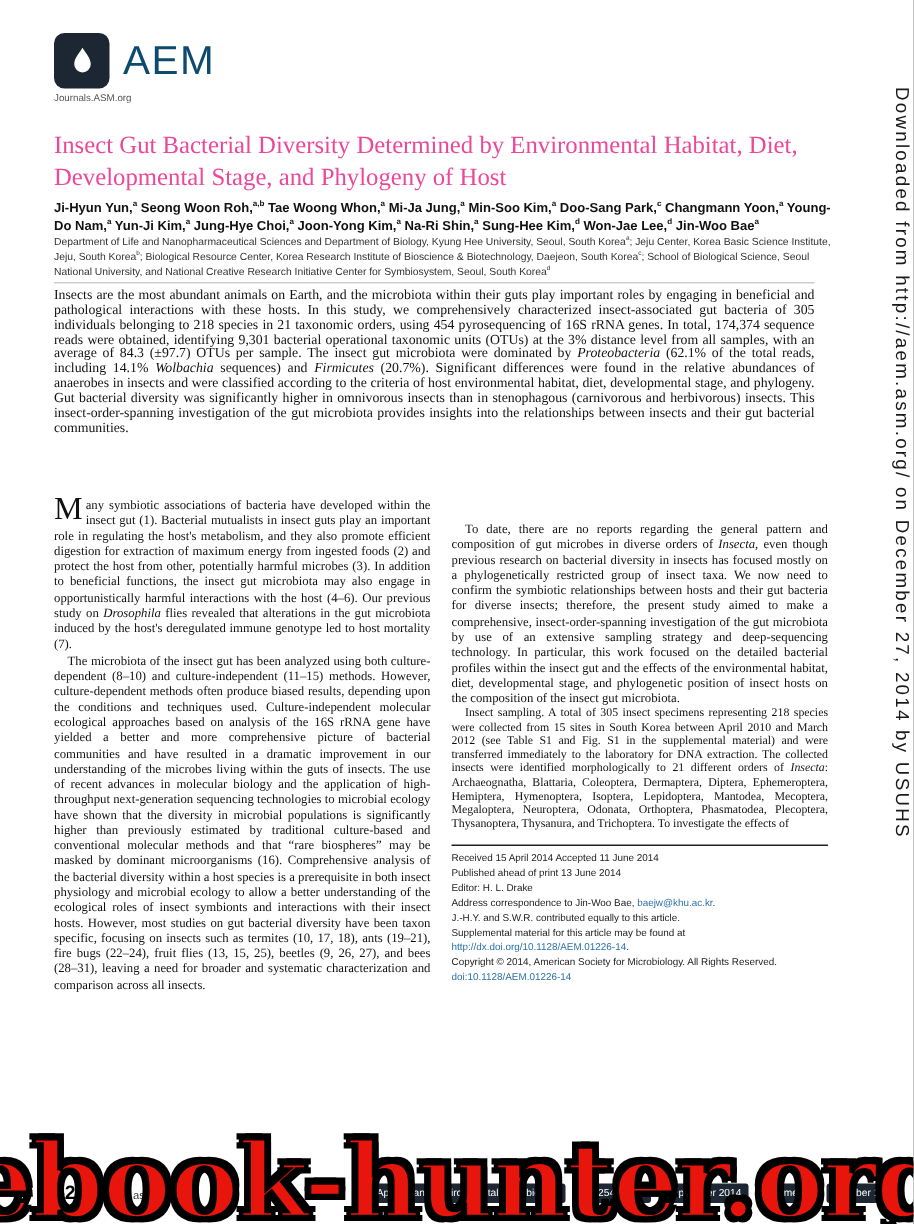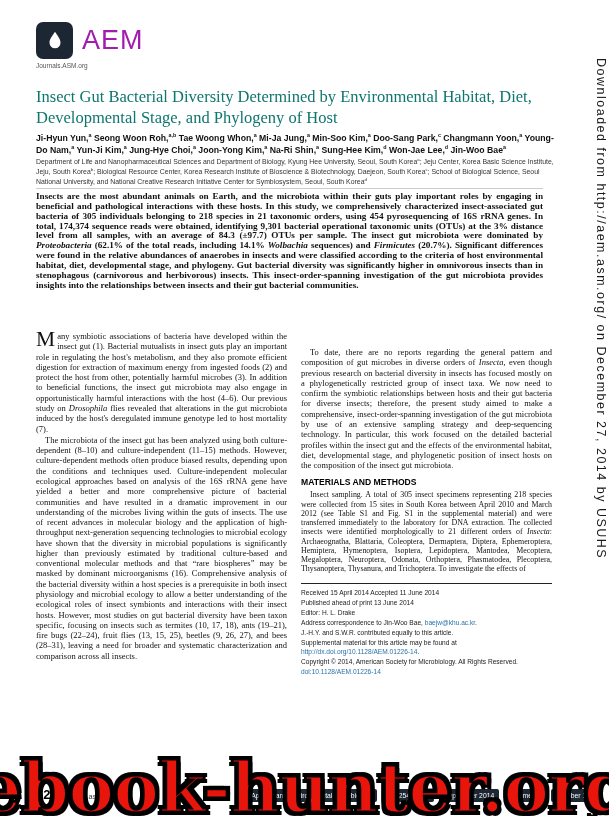--- a/index.html
+++ b/index.html
@@ -7,28 +7,28 @@
 .page{position:relative;width:609px;height:816px;margin:0 auto;background:#fff;overflow:hidden;font-family:"Liberation Serif",serif;color:#111}
 sup{font-size:62%;line-height:0;vertical-align:super}
 .sg-b{font-weight:normal}
 .sg-i{font-style:italic}
 .sg-link{color:var(--link_blue,#2a72a8)}
 
 .masthead{position:absolute;left:36px;top:22px}
 .logo-row{display:flex;align-items:center;gap:9px}
 .logo-box{width:37px;height:37px;background:var(--navy,#1c2733);border-radius:7px;display:flex;align-items:center;justify-content:center}
 .logo-box svg{width:22px;height:22px}
-.brand{font-family:"Liberation Sans",sans-serif;font-size:27px;letter-spacing:1px;color:#a21caf}
+.brand{font-family:"Liberation Sans",sans-serif;font-size:27px;letter-spacing:1px;color:#0c4a6e}
 .brand-sub{font-family:"Liberation Sans",sans-serif;font-size:6.5px;color:#555;margin-top:3px}
 
-.title{position:absolute;left:36px;top:86px;width:525px;font-size:16.5px;font-weight:normal;line-height:1.3;color:#0f766e}
+.title{position:absolute;left:36px;top:86px;width:525px;font-size:16.5px;font-weight:normal;line-height:1.3;color:#ec4899}
 .authors{position:absolute;left:36px;top:132px;width:520px;font-family:"Liberation Sans",sans-serif;font-weight:bold;font-size:8.7px;line-height:1.4;color:#111}
 .affiliations{position:absolute;left:36px;top:157px;width:520px;font-family:"Liberation Sans",sans-serif;font-size:6.9px;line-height:1.45;color:#333}
 .hairline{position:absolute;left:36px;top:188px;width:507px;border-top:1px solid #ccc}
-.abstract{position:absolute;left:36px;top:192px;width:507px;font-weight:bold;font-size:9.2px;line-height:1.07;text-align:justify}
+.abstract{position:absolute;left:36px;top:192px;width:507px;font-weight:normal;font-size:9.2px;line-height:1.07;text-align:justify}
 
 .col-left{position:absolute;left:36px;top:331px;width:251px}
 .col-right{position:absolute;left:301px;top:347px;width:251px}
 .body-text{font-size:8.5px;line-height:1.21;text-align:justify}
 .body-text p+p{text-indent:9px;margin-top:1px}
 .indent{text-indent:9px}
 .dropcap{float:left;font-size:21.5px;line-height:17px;padding-right:2px;text-indent:0}
 .section-heading{font-family:"Liberation Sans",sans-serif;font-size:8.6px;font-weight:bold;margin:7px 0 3px;color:#000}
 .methods-text{font-size:7.9px;line-height:1.17;text-align:justify;text-indent:9px}
 .meta-box{margin-top:9px;border-top:1px solid #222;padding-top:5px;font-family:"Liberation Sans",sans-serif;font-size:6.6px;line-height:1.3;color:#222}
@@ -74,21 +74,20 @@
 
   <div class="abstract"><span>Insects are the most abundant animals on Earth, and the microbiota within their guts play important roles by engaging in beneficial and pathological interactions with these hosts. In this study, we comprehensively characterized insect-associated gut bacteria of 305 individuals belonging to 218 species in 21 taxonomic orders, using 454 pyrosequencing of 16S rRNA genes. In total, 174,374 sequence reads were obtained, identifying 9,301 bacterial operational taxonomic units (OTUs) at the 3% distance level from all samples, with an average of 84.3 (±97.7) OTUs per sample. The insect gut microbiota were dominated by </span><span class="sg-i">Proteobacteria</span><span> (62.1% of the total reads, including 14.1% </span><span class="sg-i">Wolbachia</span><span> sequences) and </span><span class="sg-i">Firmicutes</span><span> (20.7%). Significant differences were found in the relative abundances of anaerobes in insects and were classified according to the criteria of host environmental habitat, diet, developmental stage, and phylogeny. Gut bacterial diversity was significantly higher in omnivorous insects than in stenophagous (carnivorous and herbivorous) insects. This insect-order-spanning investigation of the gut microbiota provides insights into the relationships between insects and their gut bacterial communities.</span></div>
 
   <div class="col-left body-text">
     <p><span class="dropcap">M</span><span><span>any symbiotic associations of bacteria have developed within the insect gut (1). Bacterial mutualists in insect guts play an important role in regulating the host's metabolism, and they also promote efficient digestion for extraction of maximum energy from ingested foods (2) and protect the host from other, potentially harmful microbes (3). In addition to beneficial functions, the insect gut microbiota may also engage in opportunistically harmful interactions with the host (4–6). Our previous study on </span><span class="sg-i">Drosophila</span><span> flies revealed that alterations in the gut microbiota induced by the host's deregulated immune genotype led to host mortality (7).</span></span></p>
     <p><span>The microbiota of the insect gut has been analyzed using both culture-dependent (8–10) and culture-independent (11–15) methods. However, culture-dependent methods often produce biased results, depending upon the conditions and techniques used. Culture-independent molecular ecological approaches based on analysis of the 16S rRNA gene have yielded a better and more comprehensive picture of bacterial communities and have resulted in a dramatic improvement in our understanding of the microbes living within the guts of insects. The use of recent advances in molecular biology and the application of high-throughput next-generation sequencing technologies to microbial ecology have shown that the diversity in microbial populations is significantly higher than previously estimated by traditional culture-based and conventional molecular methods and that “rare biospheres” may be masked by dominant microorganisms (16). Comprehensive analysis of the bacterial diversity within a host species is a prerequisite in both insect physiology and microbial ecology to allow a better understanding of the ecological roles of insect symbionts and interactions with their insect hosts. However, most studies on gut bacterial diversity have been taxon specific, focusing on insects such as termites (10, 17, 18), ants (19–21), fire bugs (22–24), fruit flies (13, 15, 25), beetles (9, 26, 27), and bees (28–31), leaving a need for broader and systematic characterization and comparison across all insects.</span></p>
   </div>
 
   <div class="col-right">
     <p class="body-text indent"><span>To date, there are no reports regarding the general pattern and composition of gut microbes in diverse orders of </span><span class="sg-i">Insecta</span><span>, even though previous research on bacterial diversity in insects has focused mostly on a phylogenetically restricted group of insect taxa. We now need to confirm the symbiotic relationships between hosts and their gut bacteria for diverse insects; therefore, the present study aimed to make a comprehensive, insect-order-spanning investigation of the gut microbiota by use of an extensive sampling strategy and deep-sequencing technology. In particular, this work focused on the detailed bacterial profiles within the insect gut and the effects of the environmental habitat, diet, developmental stage, and phylogenetic position of insect hosts on the composition of the insect gut microbiota.</span></p>
-    <h2 class="section-heading">MATERIALS AND METHODS</h2>
     <p class="methods-text"><span class="sg-b">Insect sampling.</span><span> A total of 305 insect specimens representing 218 species were collected from 15 sites in South Korea between April 2010 and March 2012 (see Table S1 and Fig. S1 in the supplemental material) and were transferred immediately to the laboratory for DNA extraction. The collected insects were identified morphologically to 21 different orders of </span><span class="sg-i">Insecta</span><span>: Archaeognatha, Blattaria, Coleoptera, Dermaptera, Diptera, Ephemeroptera, Hemiptera, Hymenoptera, Isoptera, Lepidoptera, Mantodea, Mecoptera, Megaloptera, Neuroptera, Odonata, Orthoptera, Phasmatodea, Plecoptera, Thysanoptera, Thysanura, and Trichoptera. To investigate the effects of</span></p>
 
     <div class="meta-box">
       <div class="meta-line"><span class="sg-b">Received</span><span> 15 April 2014  </span><span class="sg-b">Accepted</span><span> 11 June 2014</span></div>
       <div class="meta-line"><span class="sg-b">Published ahead of print</span><span> 13 June 2014</span></div>
       <div class="meta-line"><span class="sg-b">Editor:</span><span> H. L. Drake</span></div>
       <div class="meta-line"><span>Address correspondence to Jin-Woo Bae, </span><span class="sg-link">baejw@khu.ac.kr</span><span>.</span></div>
       <div class="meta-line"><span>J.-H.Y. and S.W.R. contributed equally to this article.</span></div>
       <div class="meta-line"><span>Supplemental material for this article may be found at </span><span class="sg-link">http://dx.doi.org/10.1128/AEM.01226-14</span><span>.</span></div>
       <div class="meta-line"><span>Copyright © 2014, American Society for Microbiology. All Rights Reserved.</span></div>

